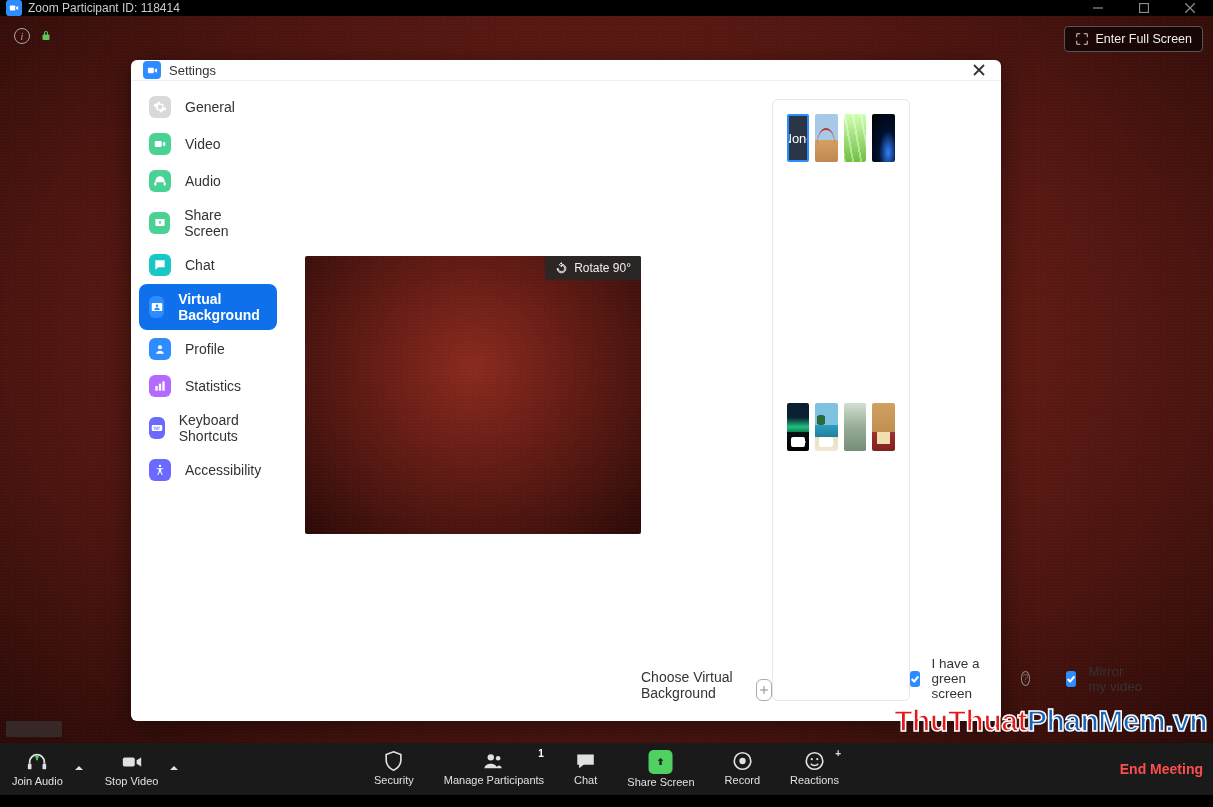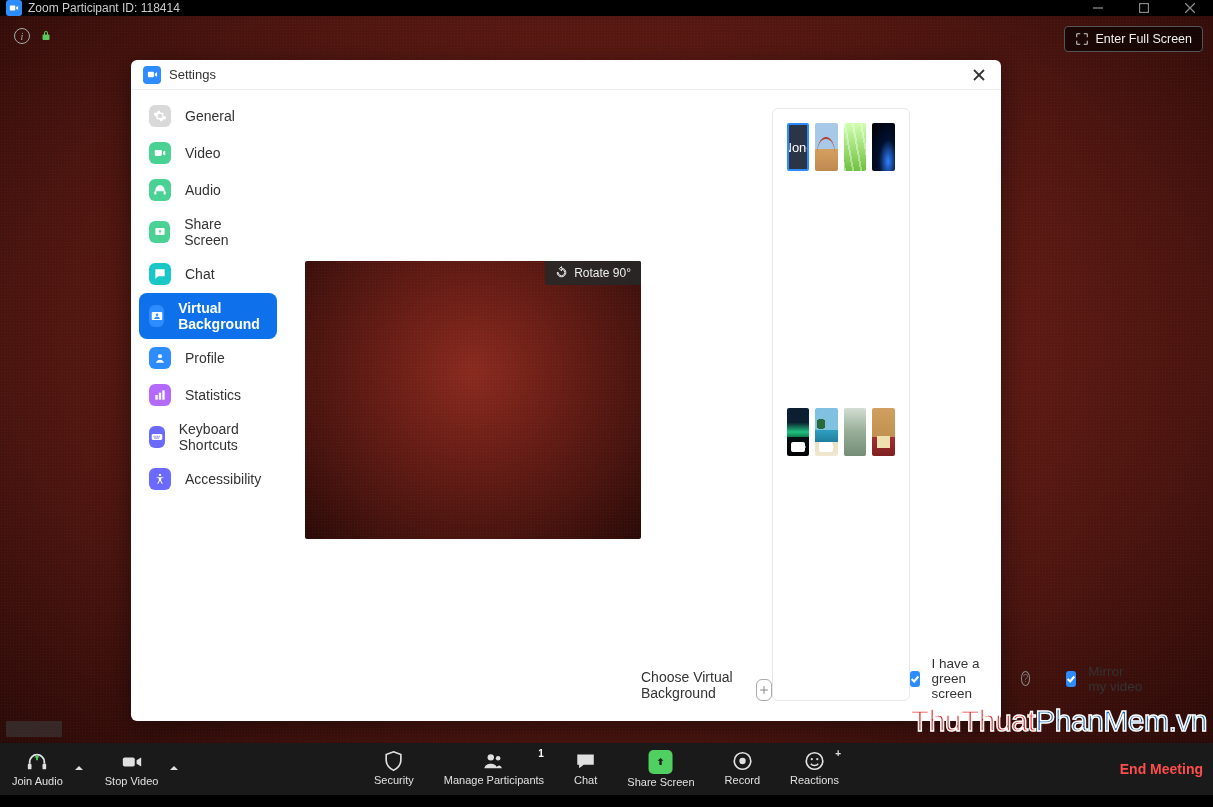--- a/index.html
+++ b/index.html
@@ -18,29 +18,29 @@
 .meeting::before { content: ""; position: absolute; inset: 0; background-image: radial-gradient(rgba(255,255,255,0.04) 1px, transparent 1px); background-size: 3px 3px; pointer-events: none; }
 
 .topline { position: absolute; top: 12px; left: 14px; display: flex; gap: 8px; align-items: center; }
 .topline .info-ico, .topline .lock-ico { width: 16px; height: 16px; display: flex; align-items: center; justify-content: center; }
 .topline .info-ico { border: 1.3px solid #aaa; border-radius: 50%; color: #aaa; font-size: 10px; font-style: italic; font-family: Georgia, serif; }
 .topline .lock-ico svg { width: 12px; height: 12px; fill: #5cc85c; }
 
 .fullscreen-btn { position: absolute; top: 10px; right: 10px; background: rgba(0,0,0,0.6); border: 1px solid #555; border-radius: 4px; color: #eee; font-size: 12.5px; padding: 5px 10px; display: flex; align-items: center; gap: 6px; cursor: pointer; }
 .fullscreen-btn svg { width: 14px; height: 14px; stroke: #eee; stroke-width: 1.5; fill: none; }
 
-.watermark { position: absolute; right: 6px; bottom: 5px; font-weight: 400; font-size: 30px; white-space: nowrap; -webkit-text-stroke: 1.5px #fff; letter-spacing: -0.5px; pointer-events: none; }
+.watermark { position: absolute; right: 6px; bottom: 5px; font-weight: 700; font-size: 30px; white-space: nowrap; -webkit-text-stroke: 1.5px #fff; letter-spacing: -0.5px; pointer-events: none; }
 .watermark .wm-red { color: #e31818; }
 .watermark .wm-blue { color: #1563b8; }
 
 .rec-badge { position: absolute; left: 6px; bottom: 6px; width: 56px; height: 16px; background: rgba(60,60,60,0.6); border-radius: 1px; }
 
 
 .settings { position: absolute; left: 131px; top: 44px; width: 870px; height: 661px; background: #fff; border-radius: 6px; box-shadow: 0 6px 30px rgba(0,0,0,0.5); display: flex; flex-direction: column; }
-.settings-head { height: 30px; display: flex; align-items: center; padding: 0 12px; border-bottom: 1px solid #eee; }
+.settings-head { height: 21px; display: flex; align-items: center; padding: 0 12px; border-bottom: 1px solid #eee; }
 .settings-head .zoom-ico { width: 18px; height: 18px; background: #2d8cff; border-radius: 4px; margin-right: 8px; display: flex; align-items: center; justify-content: center; }
 .settings-head .zoom-ico svg { width: 11px; height: 11px; fill: #fff; }
 .settings-head .title { font-size: 13px; color: #333; }
 .settings-head .close { margin-left: auto; cursor: pointer; width: 20px; height: 20px; display: flex; align-items: center; justify-content: center; }
 .settings-head .close svg { width: 12px; height: 12px; stroke: #333; stroke-width: 1.8; }
 
 .settings-body { flex: 1; display: flex; }
 
 
 .sidebar { width: 238px; padding: 8px; }

